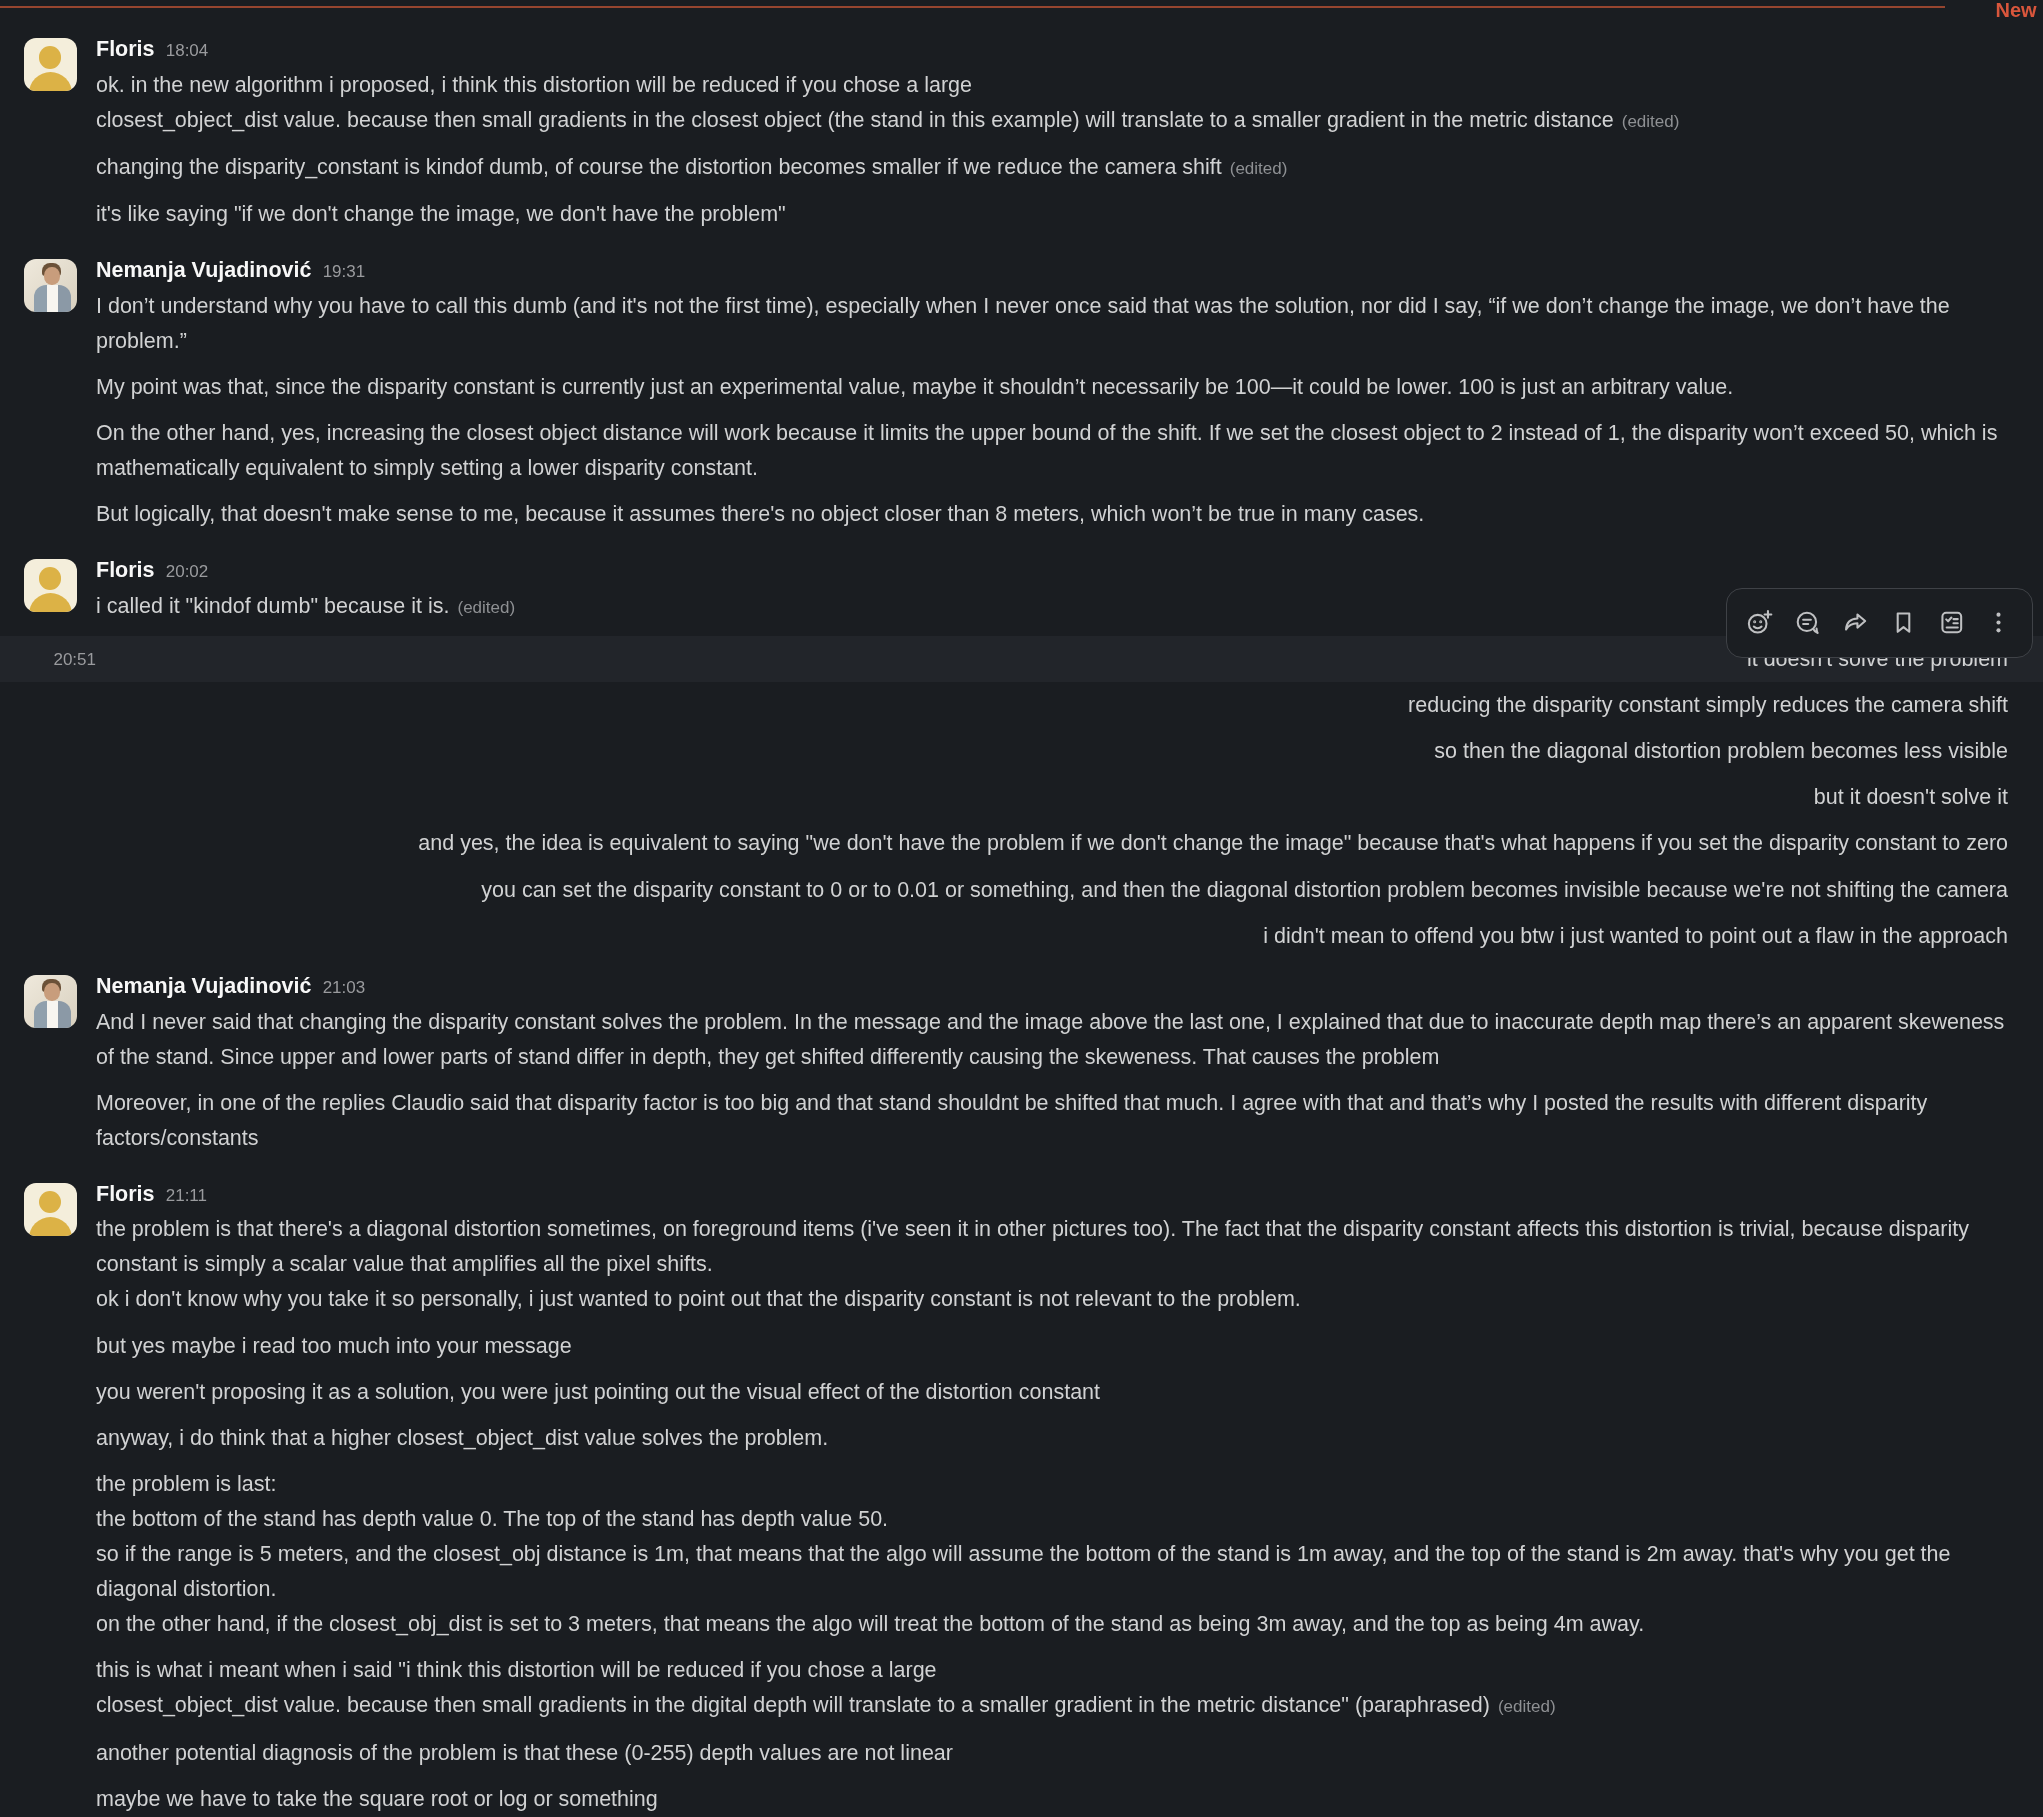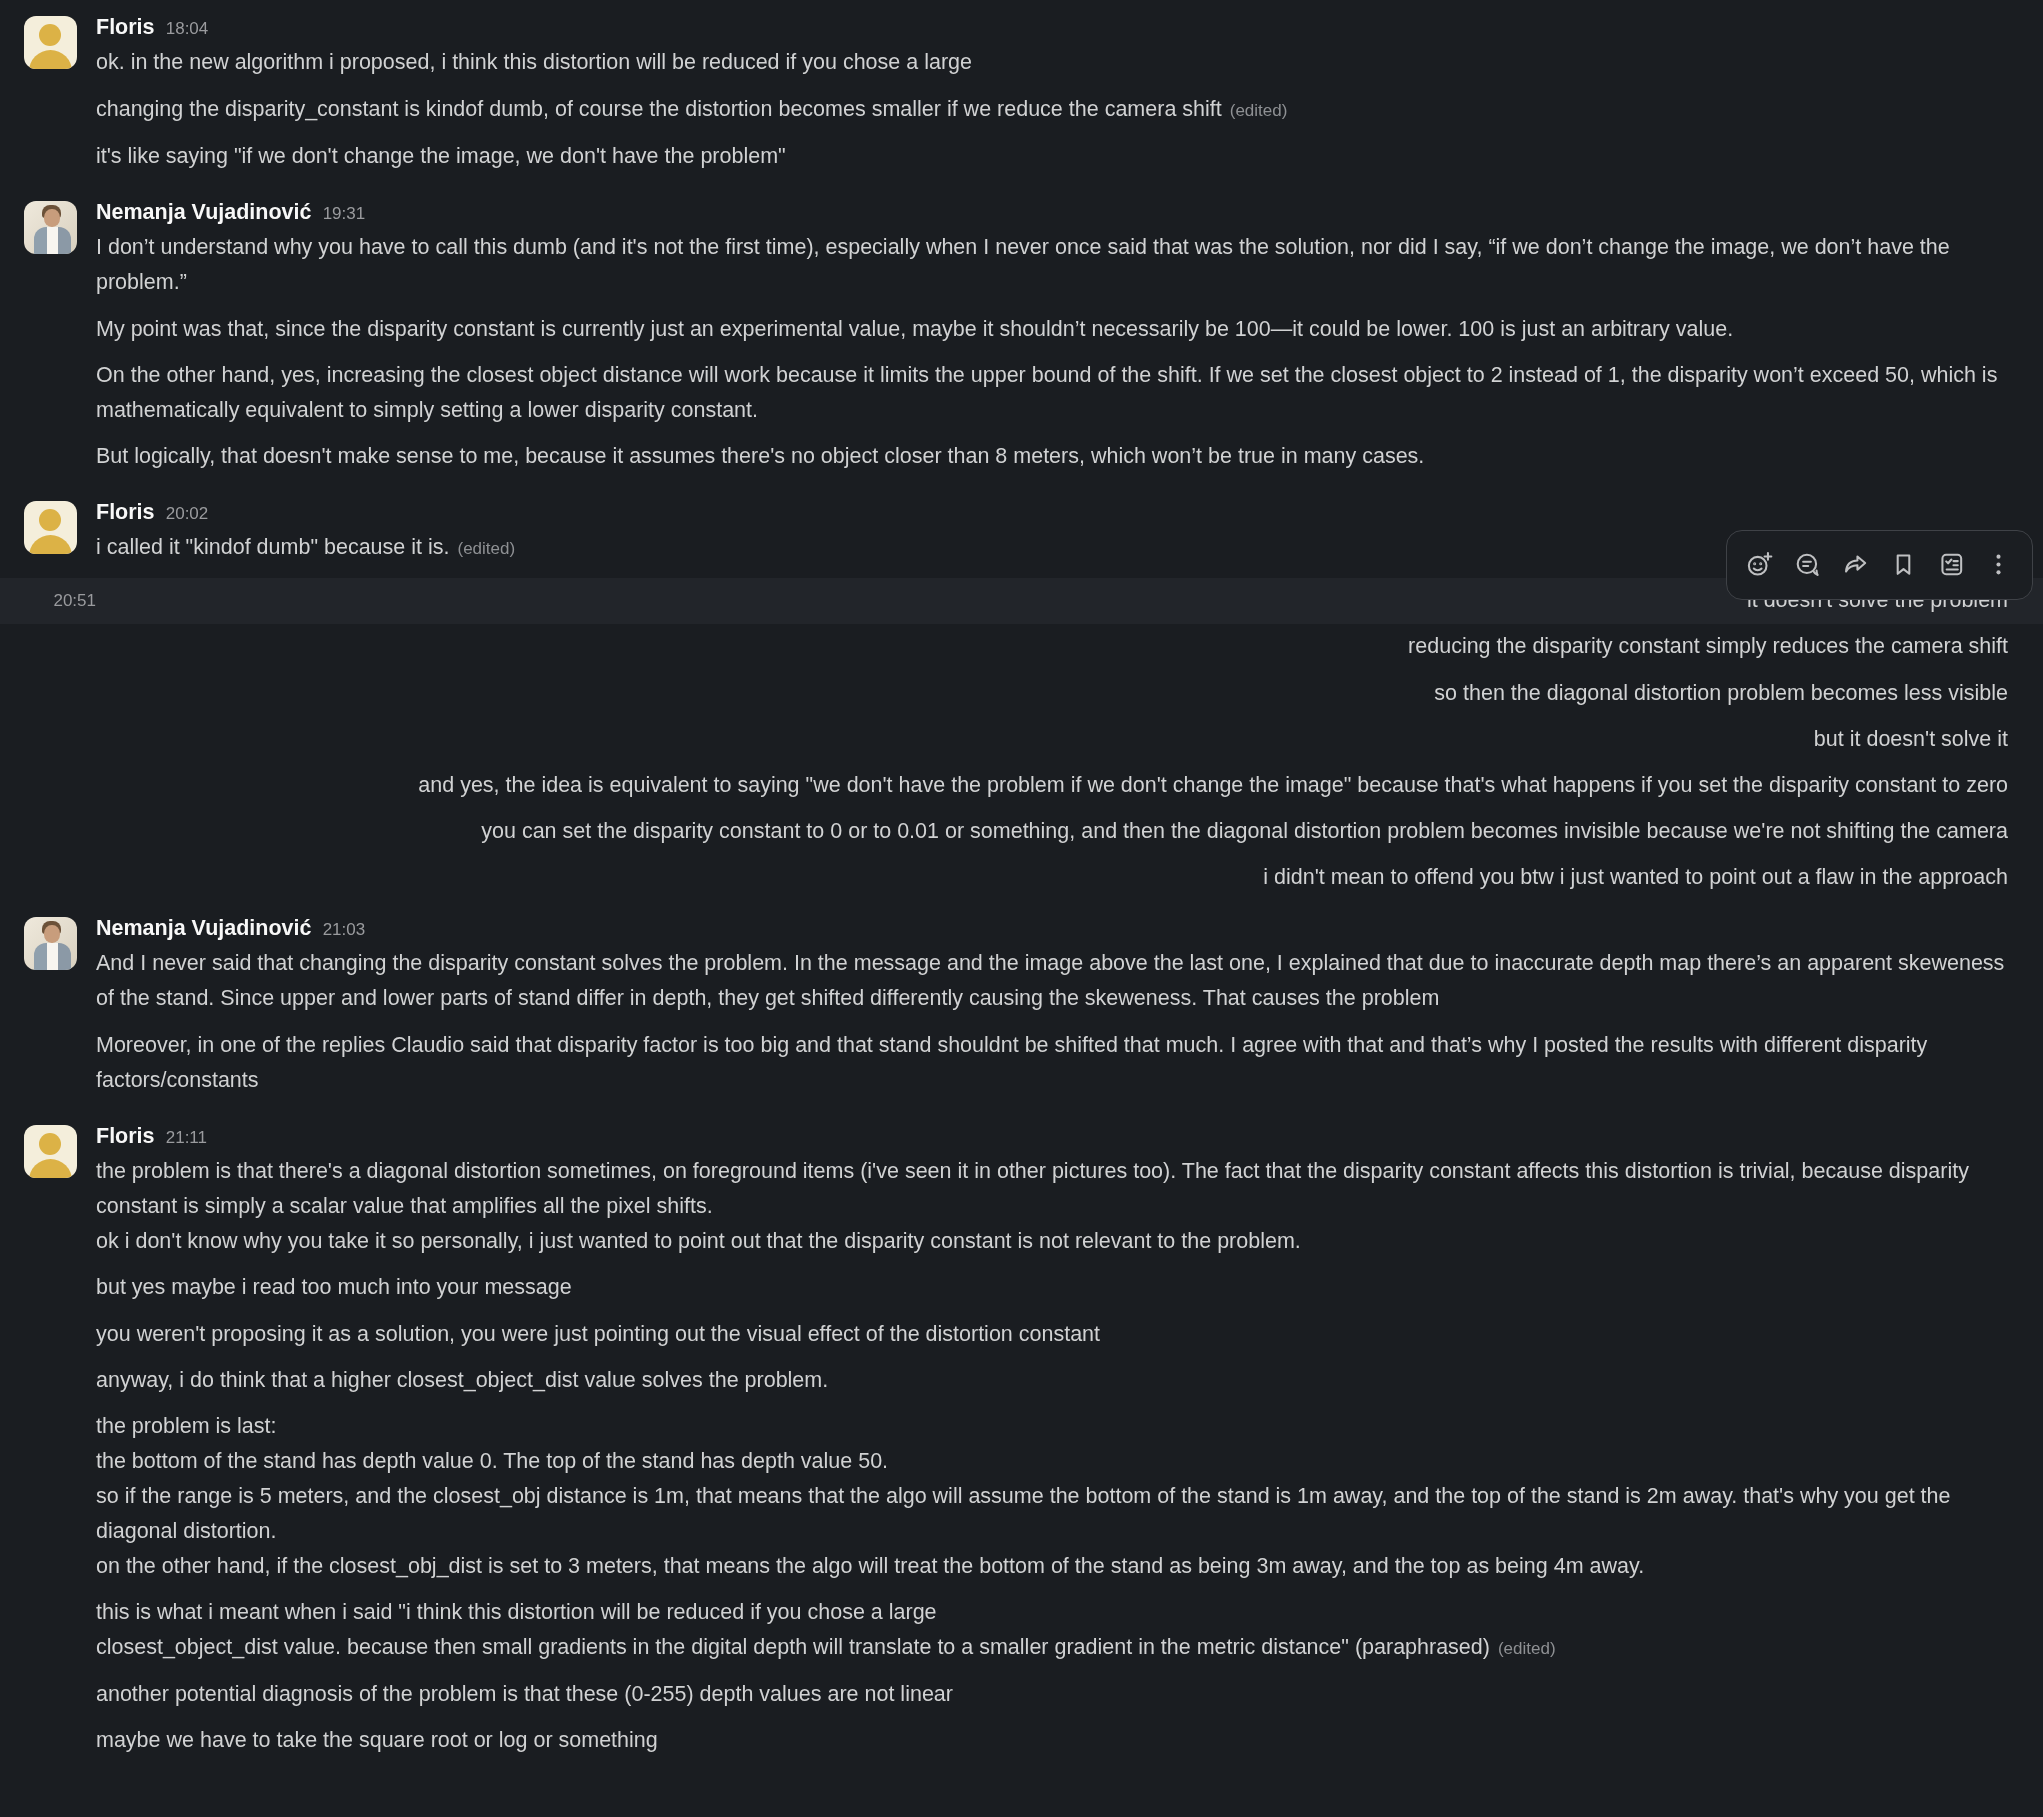--- a/index.html
+++ b/index.html
@@ -47,36 +47,41 @@
     padding:0 11.2px;height:70px;background:#1b1e22;border:1.6px solid var(--toolbar-border);
     border-radius:16px;z-index:10;box-sizing:border-box;}
   #toolbar button{width:43px;height:49px;background:none;border:none;color:var(--icon);
     display:flex;align-items:center;justify-content:center;padding:0;cursor:pointer;}
   #toolbar svg{width:29px;height:29px;}
 </style>
 </head>
 <body>
 
 <div id="pane">
+  <div class="new-divider">
+    <div class="line"></div>
+    <span class="label">New</span>
+  </div>
   <div id="feed">
   <div class="group">
     <div class="gutter">
       <div class="avatar floris">
 
         <span class="av-face"></span>
         <span class="av-body"></span>
       </div>
     </div>
     <div class="g-main">
       <div class="g-head">
         <span class="author">Floris</span><span class="time">18:04</span>
       </div>
       <div class="blocks">
             <div class="block">
               <div class="msg-line">ok. in the new algorithm i proposed, i think this distortion will be reduced if you chose a large</div>
+              <div class="msg-line">closest_object_dist value. because then small gradients in the closest object (the stand in this example) will translate to a smaller gradient in the metric distance<span class="edited">(edited)</span></div>
             </div>
             <div class="block">
               <div class="msg-line">changing the disparity_constant is kindof dumb, of course the distortion becomes smaller if we reduce the camera shift<span class="edited">(edited)</span></div>
             </div>
             <div class="block">
               <div class="msg-line">it's like saying "if we don't change the image, we don't have the problem"</div>
             </div>
           </div>
     </div>
   </div>

